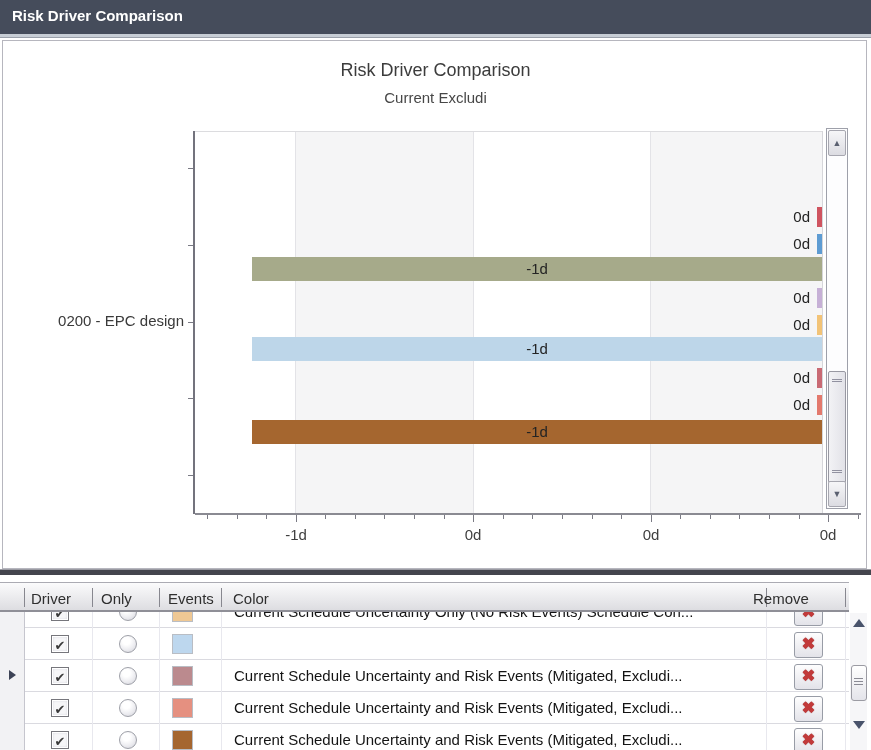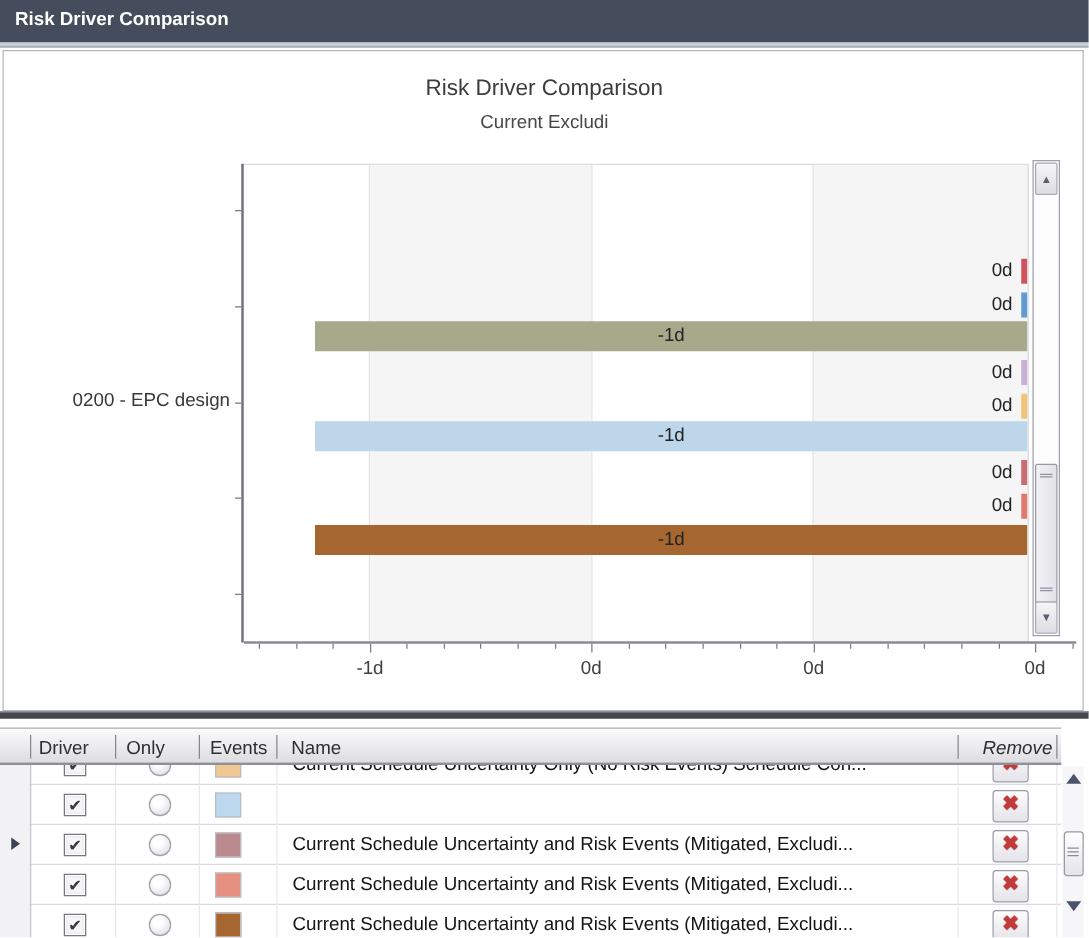--- a/index.html
+++ b/index.html
@@ -167,23 +167,23 @@
 <div class="abs splitter"></div>
 
 <div class="abs tbl-header">
   <div class="hsep" style="left:24px;"></div>
   <div class="hcell" style="left:31px;">Driver</div>
   <div class="hsep" style="left:92px;"></div>
   <div class="hcell" style="left:101px;">Only</div>
   <div class="hsep" style="left:159px;"></div>
   <div class="hcell" style="left:168px;">Events</div>
   <div class="hsep" style="left:221px;"></div>
-  <div class="hcell" style="left:233px;">Name</div>
+  <div class="hcell" style="left:233px;">Color</div>
   <div class="hsep" style="left:766px;"></div>
-  <div class="hcell" style="left:786px;font-style:italic;">Remove</div>
+  <div class="hcell" style="left:753px;">Remove</div>
   <div class="hsep" style="left:845px;"></div>
 </div>
 
 <div class="abs" id="tbody">
     <div class="trow" style="top: -16px;">
       <div class="gutter"></div>
       <div class="vline" style="left: 92px;"></div>
       <div class="vline" style="left: 159px;"></div>
       <div class="vline" style="left: 221px;"></div>
       <div class="vline" style="left: 766px;"></div>

